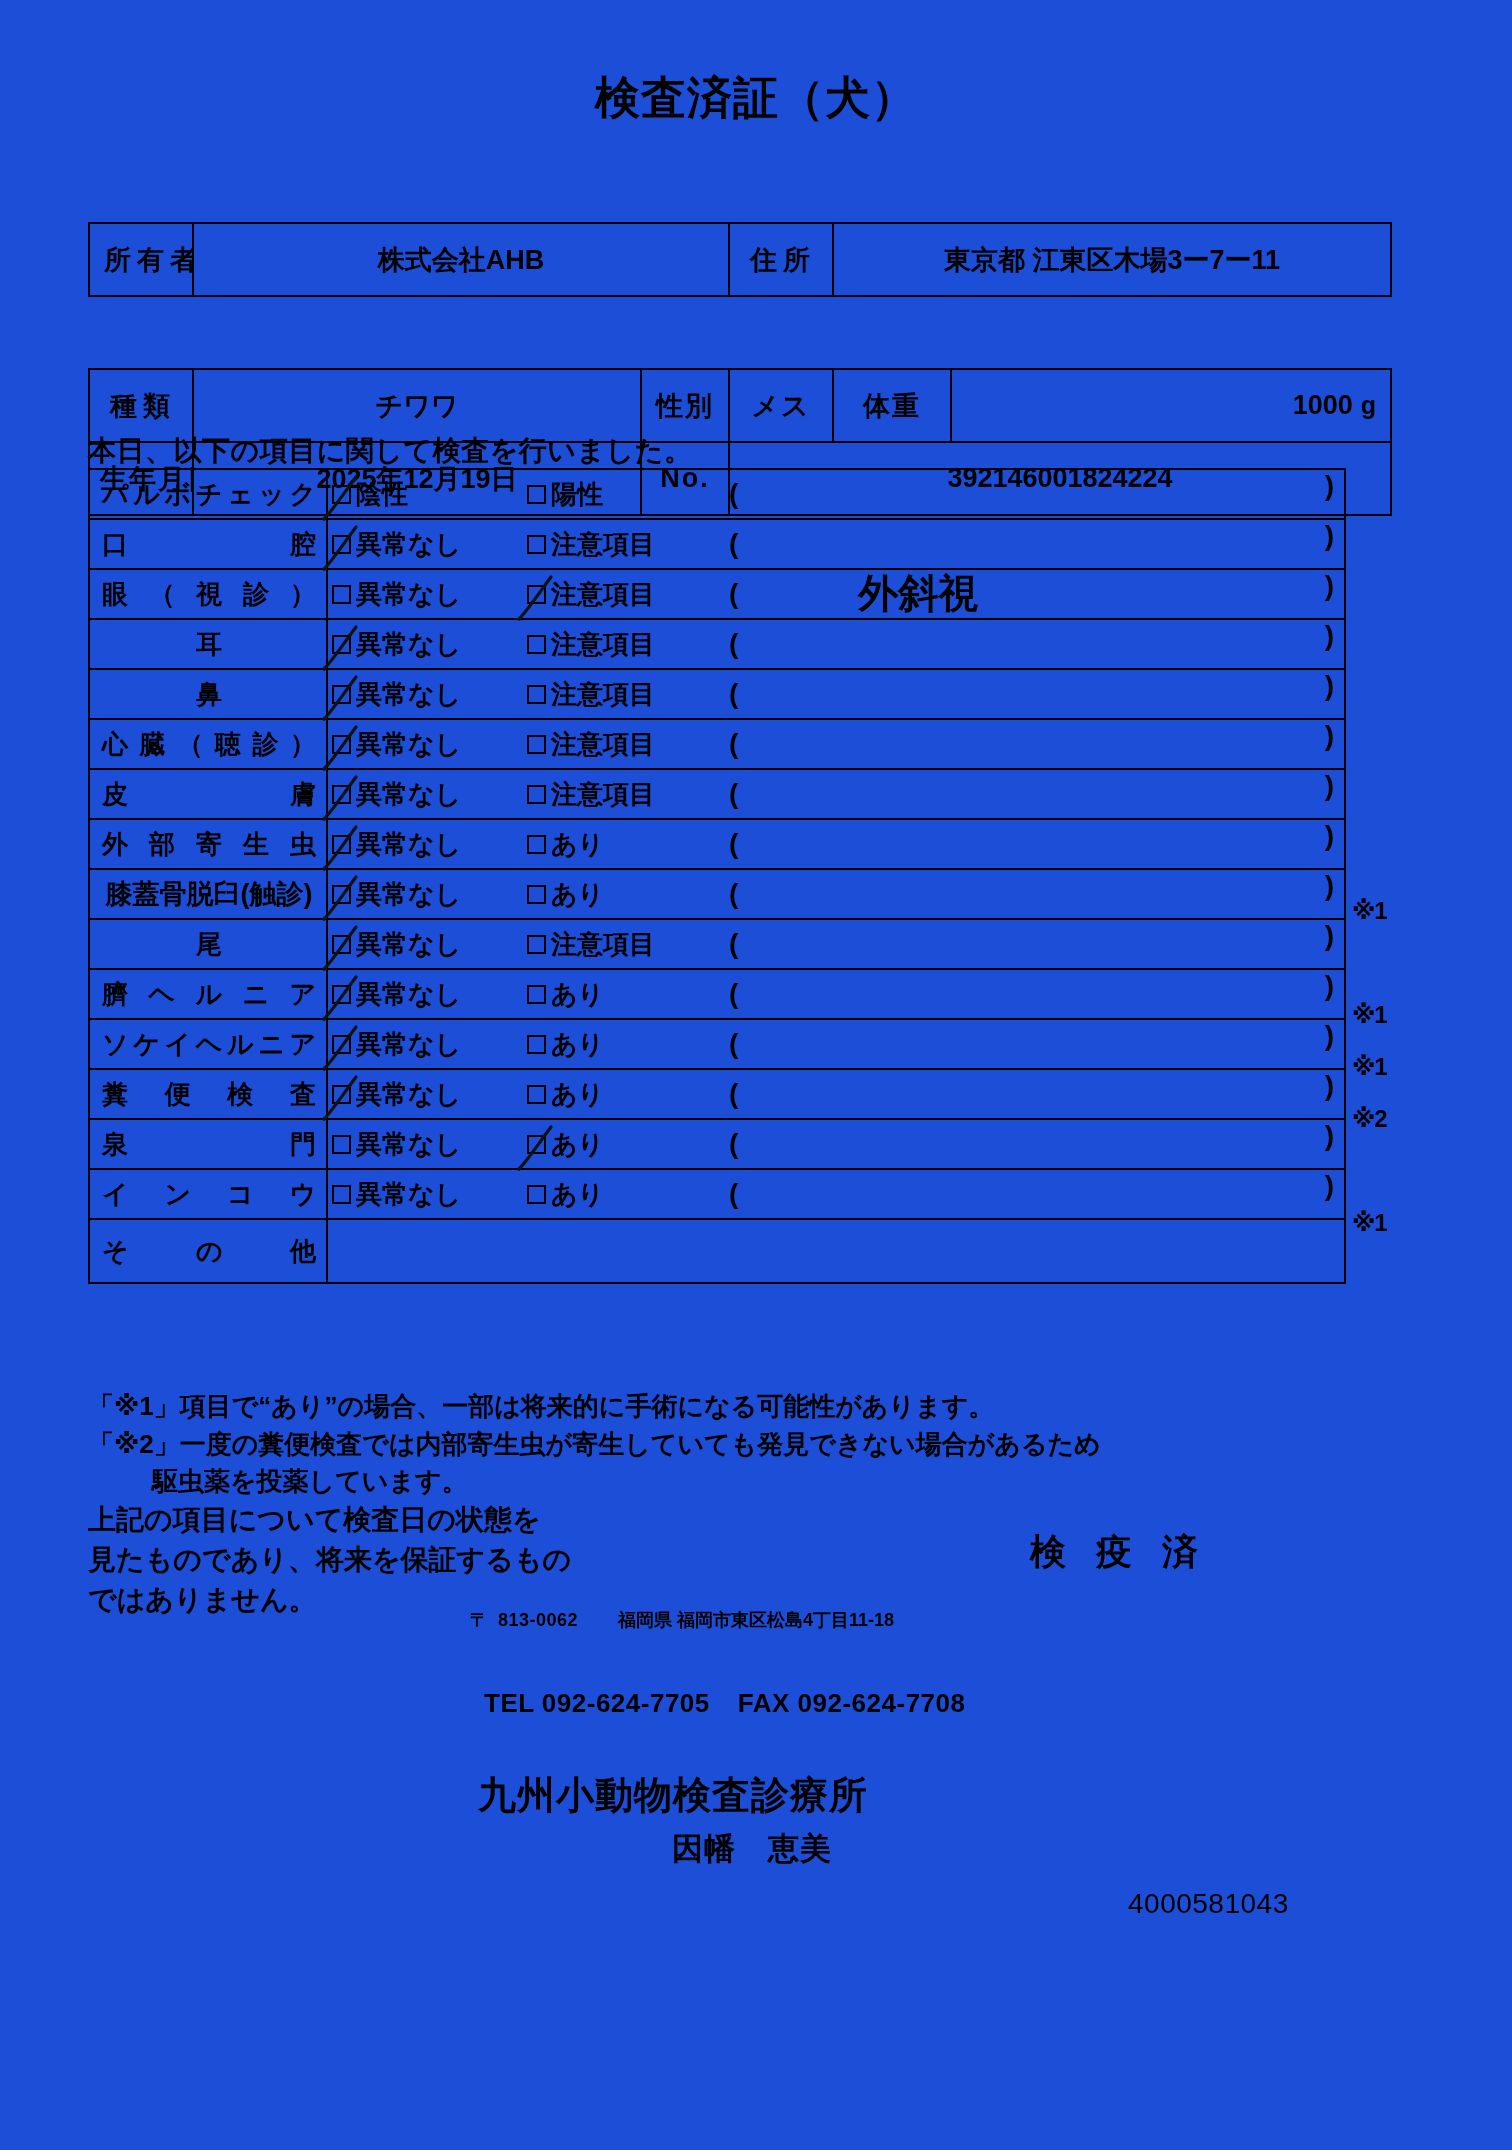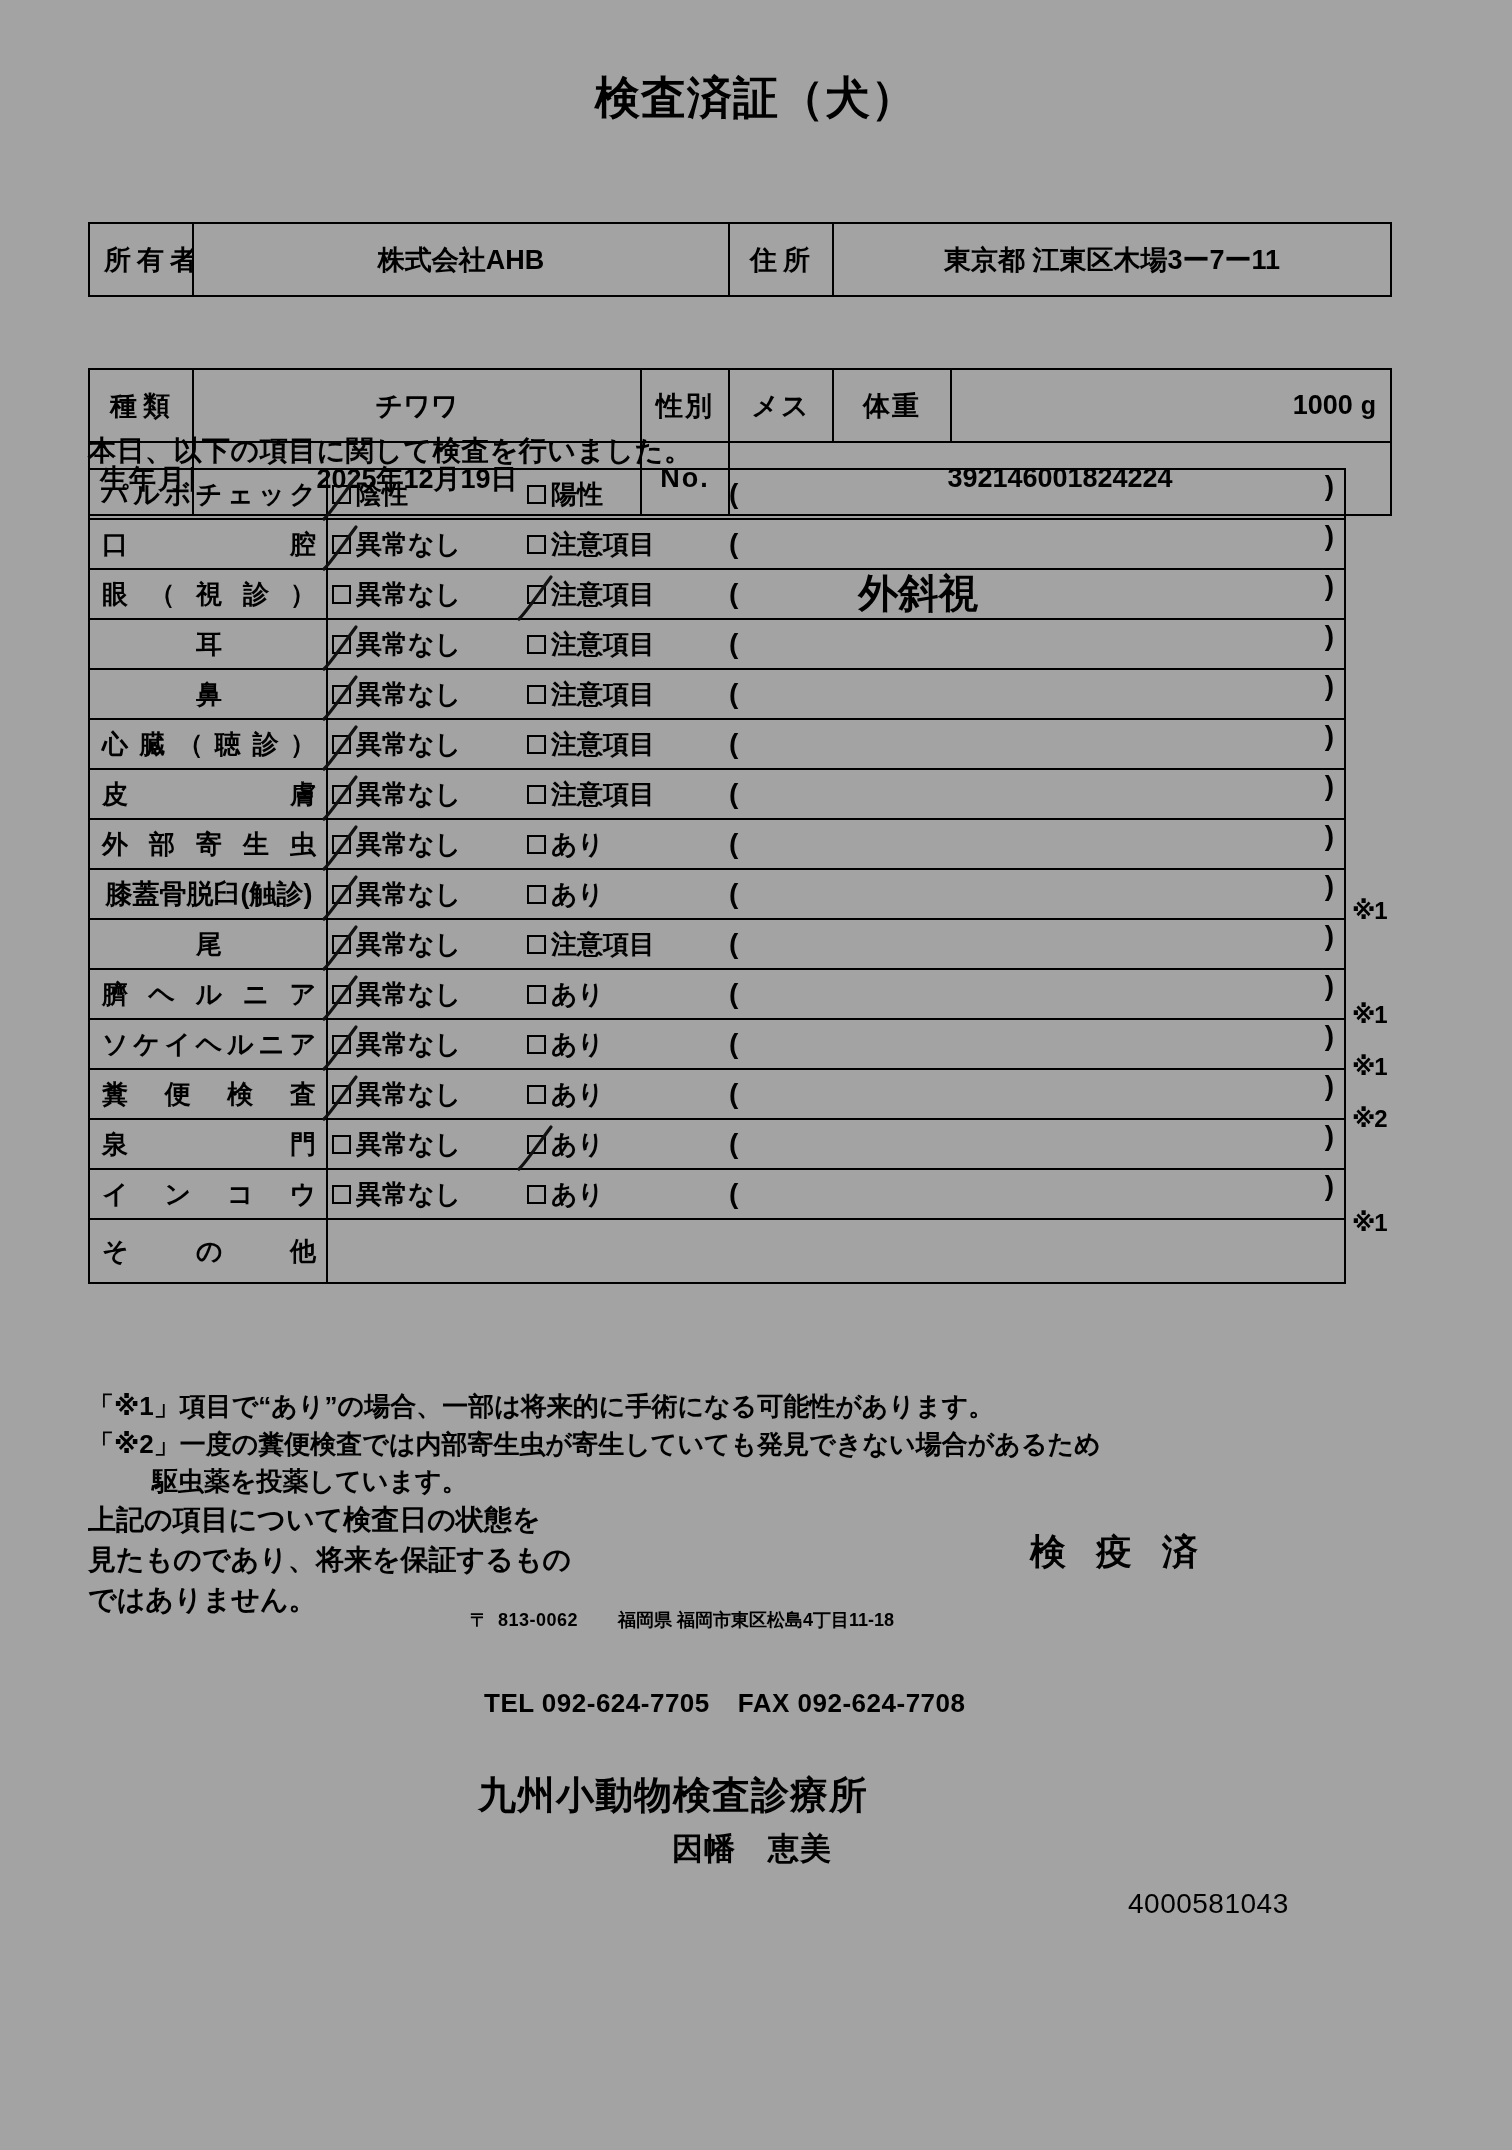--- a/index.html
+++ b/index.html
@@ -17,21 +17,21 @@
     height: 2150px;
     margin: 0 auto;
     background: #fff;
     overflow: hidden;
   }
   .sheet {
     position: absolute;
     left: 0; top: 0;
     width: 1512px;
     height: 2150px;
-    background: #a3a3a3;
+    background: #1d4ed8;
   }
 
   
   .doc-title {
     position: absolute;
     left: 0; top: 68px;
     width: 1512px;
     text-align: center;
     font-size: 45px;
     font-weight: bold;

